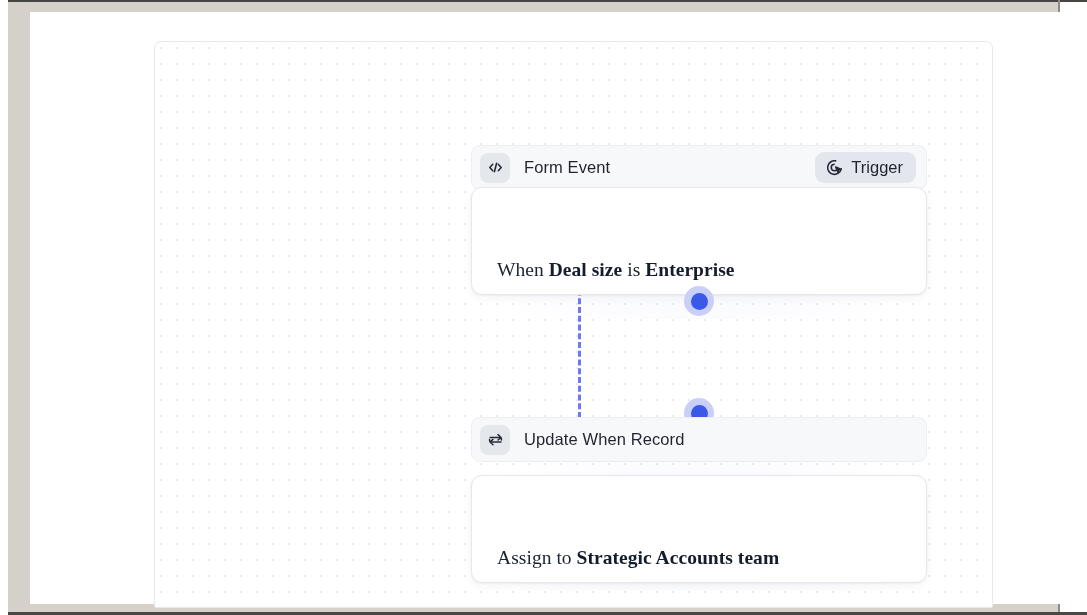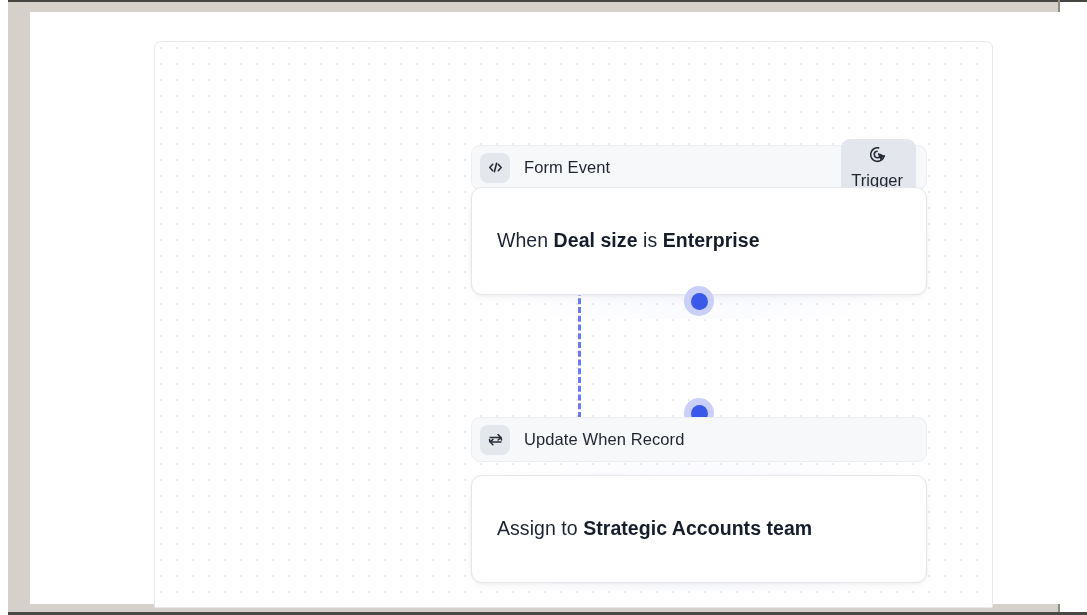--- a/index.html
+++ b/index.html
@@ -164,41 +164,41 @@
   .spacer { flex: 1 1 auto; }
 
   .trigger-badge {
     display: flex;
     align-items: center;
     gap: 7px;
     background: #e3e6ec;
     border-radius: 9px;
     padding: 6px 13px 6px 10px;
     margin-right: 2px;
-    flex-direction: column;
   }
   .trigger-badge .label {
     font-size: 16.5px;
     color: #1f2430;
     white-space: nowrap;
   }
   .trigger-badge svg { display: block; }
 
   .node-body {
     position: relative;
     margin-top: -3px;
     min-height: 108px;
     background: #ffffff;
     border: 1px solid #e6e7ea;
     border-radius: 11px;
     box-sizing: border-box;
     display: flex;
-    align-items: center;
+    align-items: flex-end;
     padding: 12px 25px;
     box-shadow: 0 1px 2px rgba(30,35,60,0.05), 0 3px 9px rgba(40,46,80,0.045);
+    font-family: Liberation Serif, serif;
   }
   .node-1 .node-body { height: 108px; }
   .node-2 .node-body { height: 108px; margin-top: 13px; }
 
   .node-body-text {
     font-size: 19.5px;
     color: #1c2332;
     line-height: 1.3;
     letter-spacing: 0.05px;
   }

